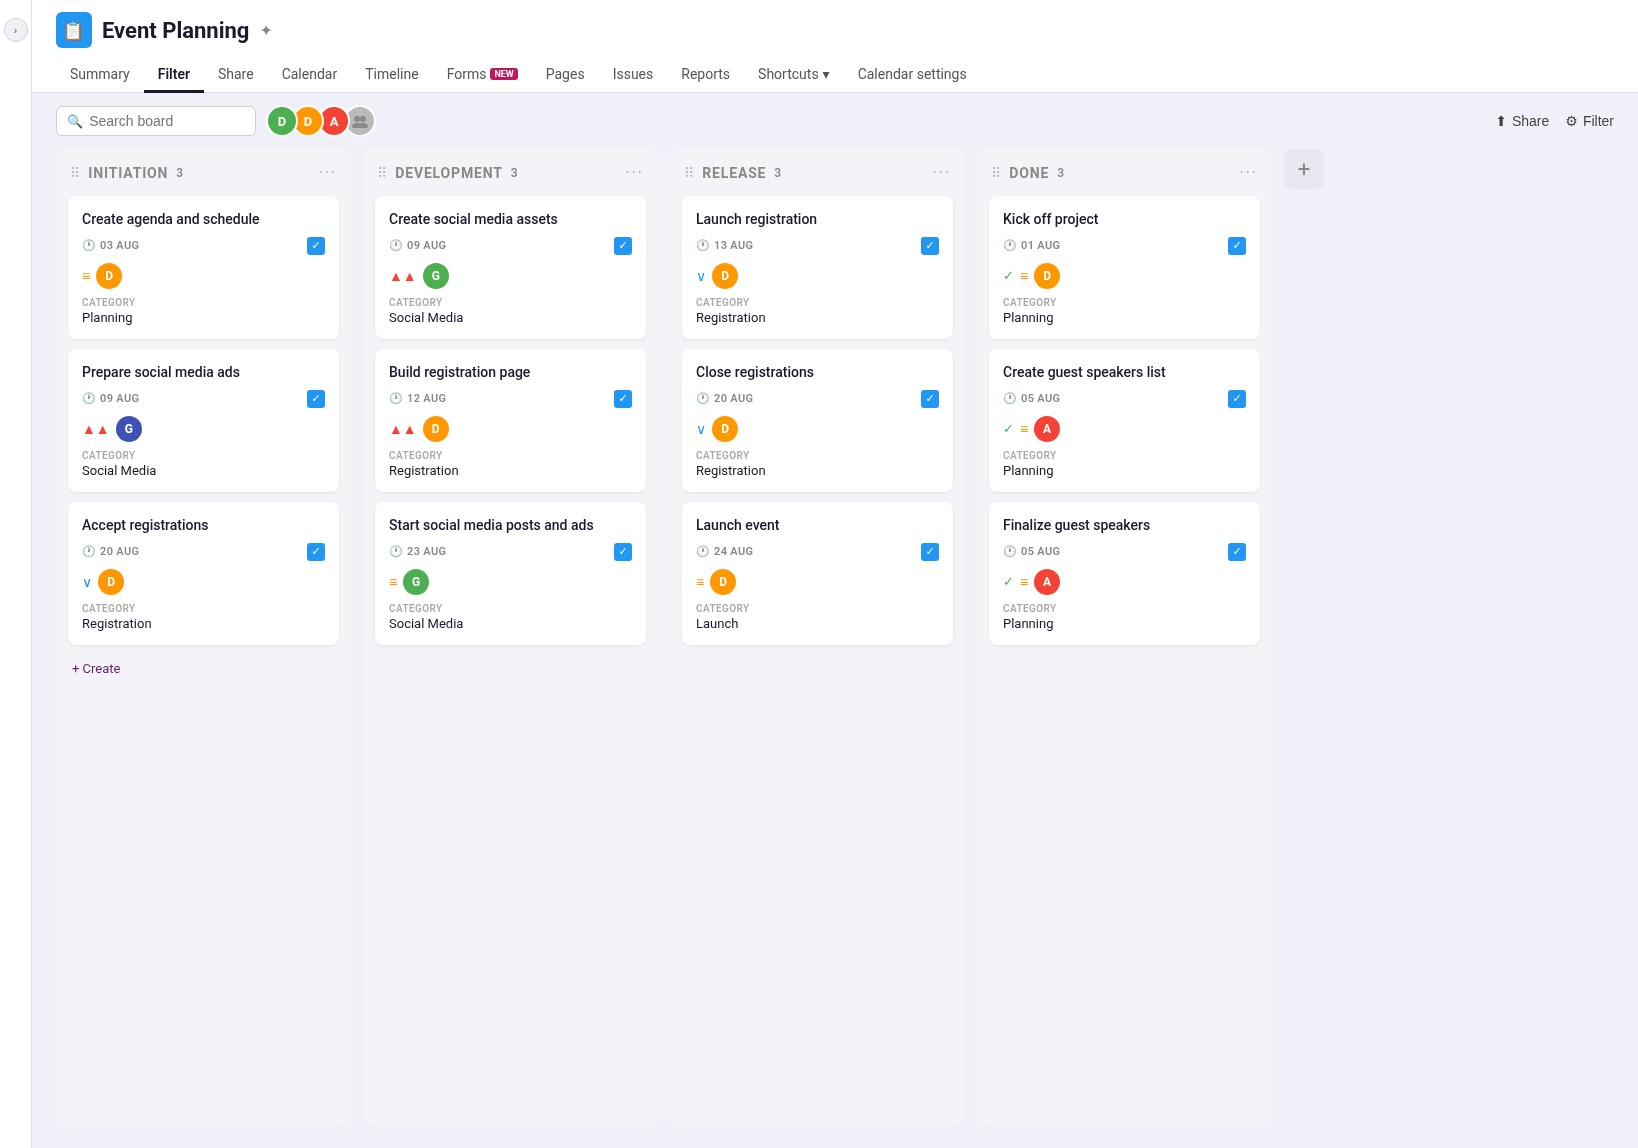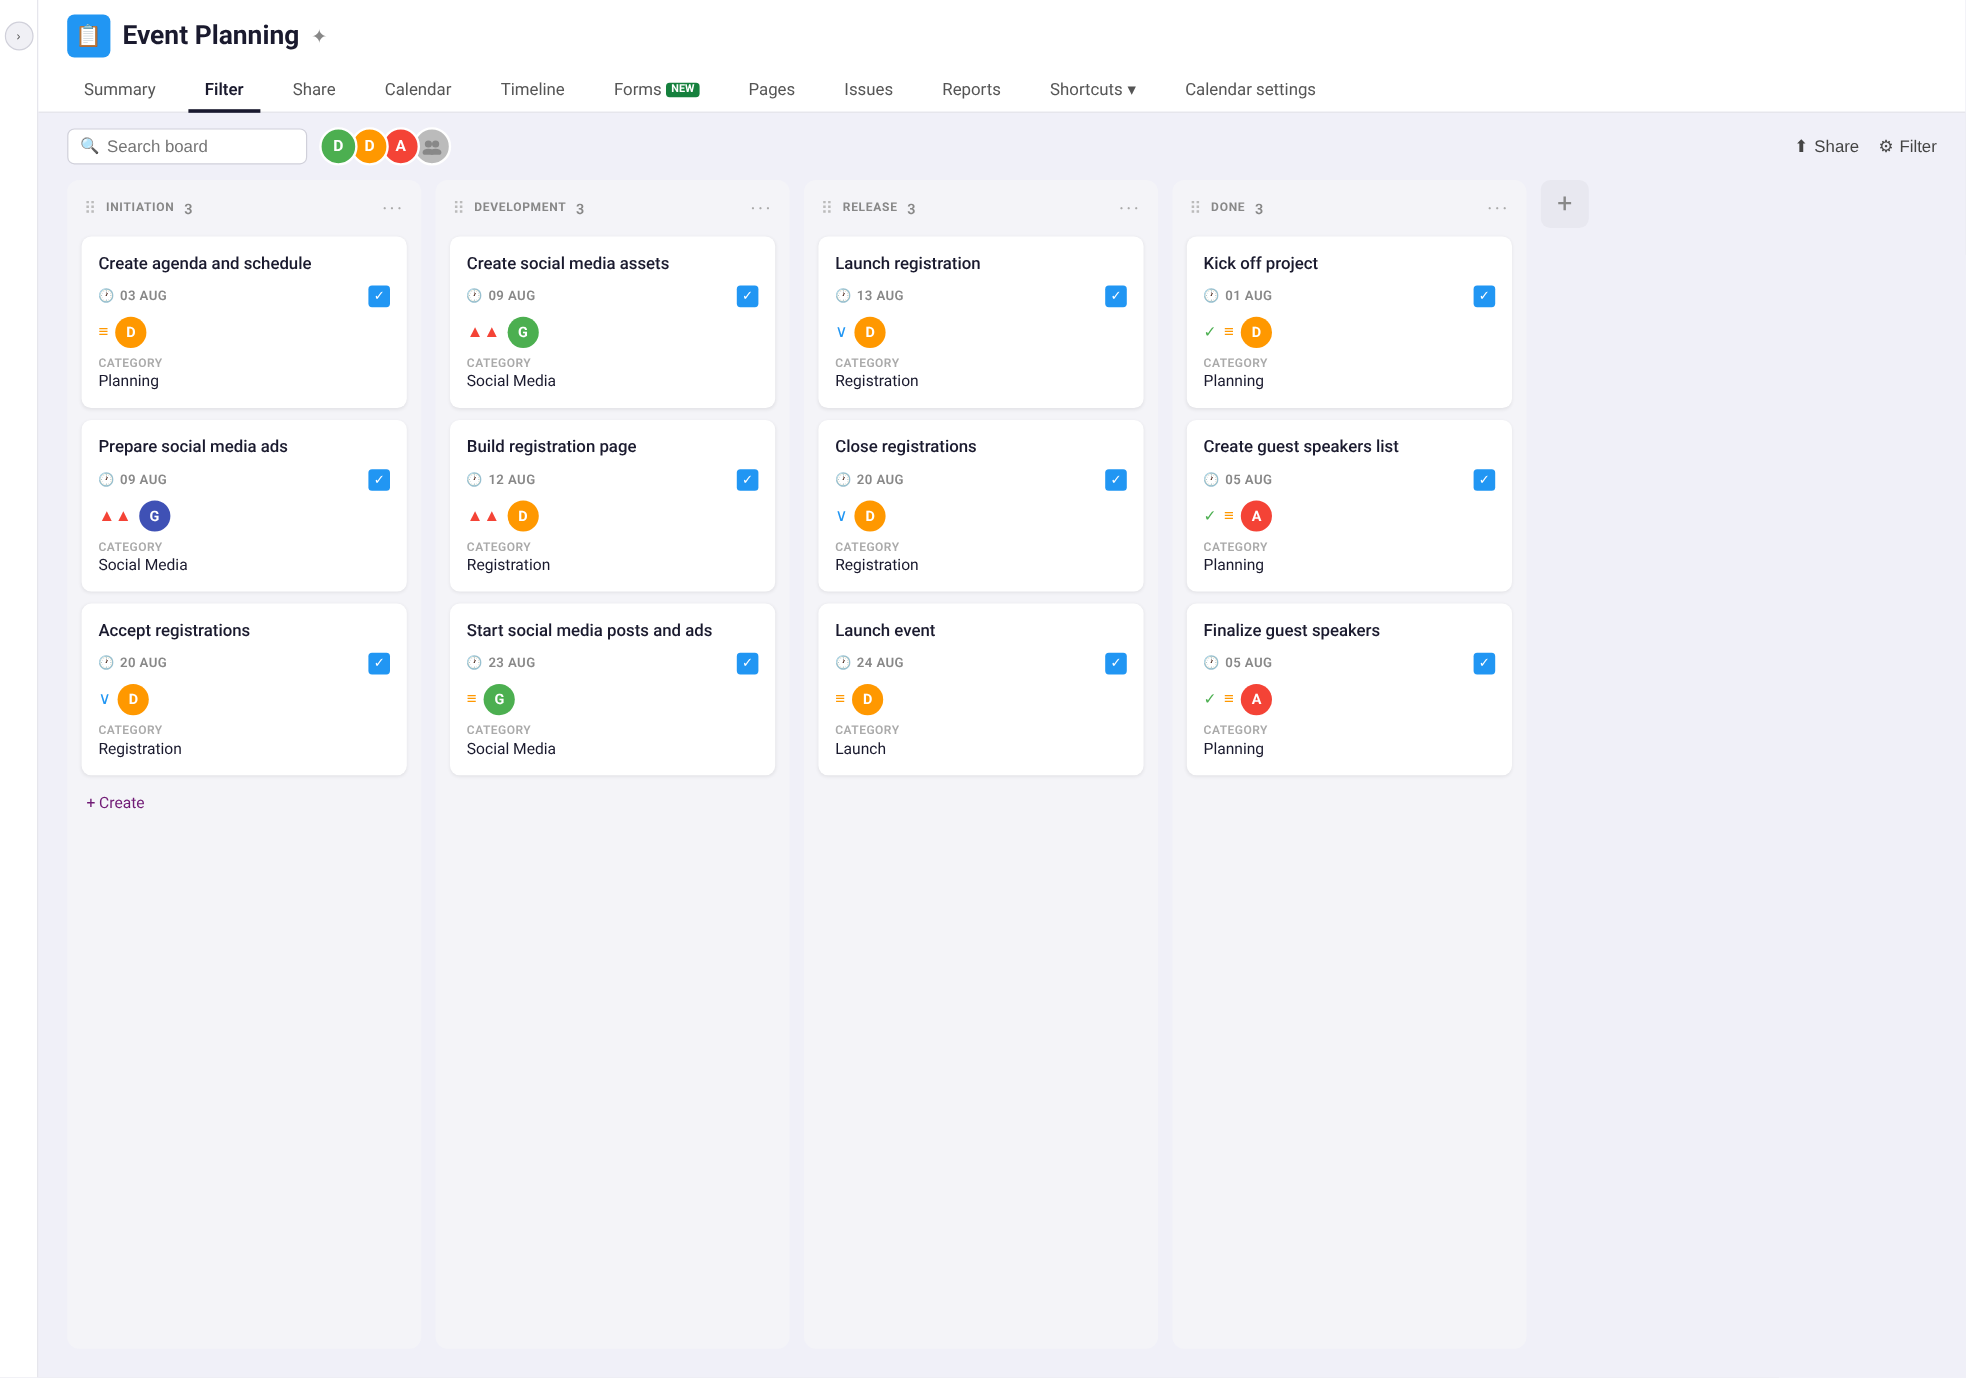--- a/index.html
+++ b/index.html
@@ -72,21 +72,21 @@
       font-weight: 700;
       color: #1a1a2e;
     }
     .pin-icon {
       color: #888;
       font-size: 16px;
       cursor: pointer;
     }
     .nav-tabs {
       display: flex;
-      gap: 13px;
+      gap: 0;
       align-items: flex-end;
     }
     .nav-tab {
       padding: 8px 14px;
       font-size: 14px;
       color: #555;
       cursor: pointer;
       border-bottom: 3px solid transparent;
       margin-bottom: -1px;
       white-space: nowrap;
@@ -96,21 +96,21 @@
       gap: 4px;
     }
     .nav-tab.active {
       color: #1a1a2e;
       font-weight: 600;
       border-bottom: 3px solid #1a1a2e;
     }
     .badge-new {
       font-size: 9px;
       font-weight: 700;
-      background: #15803d;
+      background: #be185d;
       color: white;
       border-radius: 3px;
       padding: 1px 4px;
     }
     .toolbar {
       display: flex;
       align-items: center;
       justify-content: space-between;
       padding: 12px 24px;
     }
@@ -207,21 +207,21 @@
       align-items: center;
       gap: 8px;
       padding: 0 2px 4px 2px;
     }
     .drag-handle {
       color: #bbb;
       font-size: 14px;
       cursor: grab;
     }
     .col-name {
-      font-size: 10px;
+      font-size: 14px;
       font-weight: 700;
       letter-spacing: 0.06em;
       text-transform: uppercase;
     }
     .col-count {
       font-size: 12px;
       color: #888;
       font-weight: 600;
     }
     .col-menu {

